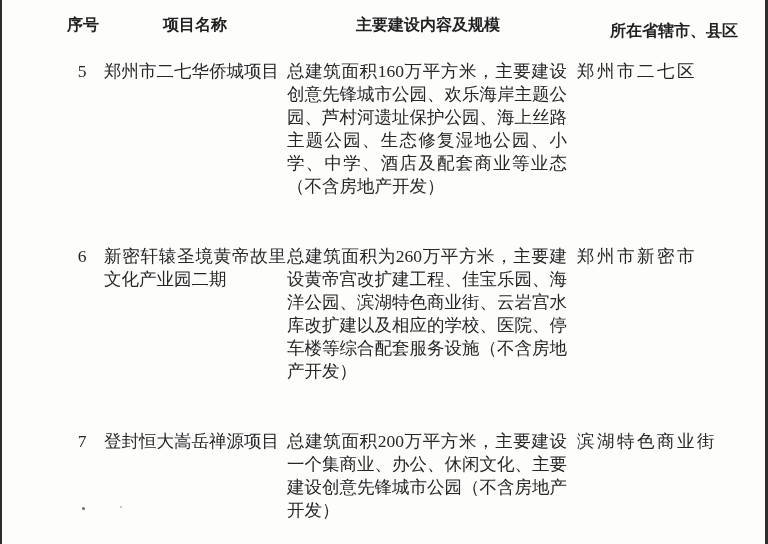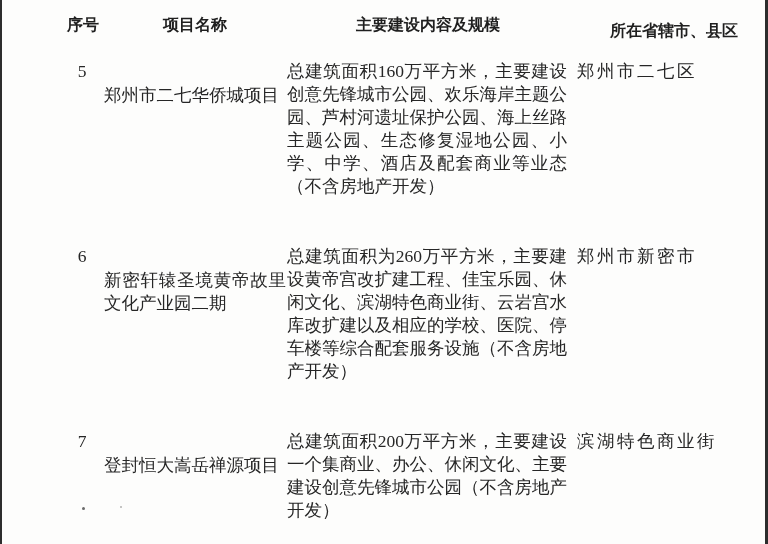--- a/index.html
+++ b/index.html
@@ -37,21 +37,21 @@
   .row-2 { top: 430px; }
 
   .cell {
     position: absolute;
     top: 0;
     font-size: 17.5px;
     line-height: 23px;
     color: #262626;
   }
   .c-no      { left: 64px;  width: 36px;  text-align: center; }
-  .c-name    { left: 104px; width: 182px; text-align: justify; text-justify: inter-character; text-align-last: left; margin-top: 24px; }
+  .c-name    { left: 104px; width: 182px; text-align: justify; text-justify: inter-character; text-align-last: left; }
   .c-content { left: 287px; width: 280px; text-align: justify; text-justify: inter-character; text-align-last: left; }
   .c-region  { left: 577px; width: 176px; letter-spacing: 2.5px; }
 
   
   .speck { position: absolute; background: #6a6a6a; border-radius: 50%; }
   .speck-1 { left: 82px;  top: 507px; width: 3px; height: 3px; }
   .speck-2 { left: 646px; top: 251px; width: 2px; height: 2px; opacity: .7; }
   .speck-3 { left: 120px; top: 506px; width: 2px; height: 2px; opacity: .5; }
 </style>
 </head>
@@ -68,21 +68,21 @@
 <div class="row row-0">
   <div class="cell c-no">5</div>
   <div class="cell c-name">郑州市二七华侨城项目</div>
   <div class="cell c-content">总建筑面积160万平方米，主要建设创意先锋城市公园、欢乐海岸主题公园、芦村河遗址保护公园、海上丝路主题公园、生态修复湿地公园、小学、中学、酒店及配套商业等业态（不含房地产开发）</div>
   <div class="cell c-region">郑州市二七区</div>
 </div>
 
 <div class="row row-1">
   <div class="cell c-no">6</div>
   <div class="cell c-name">新密轩辕圣境黄帝故里文化产业园二期</div>
-  <div class="cell c-content">总建筑面积为260万平方米，主要建设黄帝宫改扩建工程、佳宝乐园、休闲文化、滨湖特色商业街、云岩宫水库改扩建以及相应的学校、医院、停车楼等综合配套服务设施（不含房地产开发）</div>
+  <div class="cell c-content">总建筑面积为260万平方米，主要建设黄帝宫改扩建工程、佳宝乐园、海洋公园、滨湖特色商业街、云岩宫水库改扩建以及相应的学校、医院、停车楼等综合配套服务设施（不含房地产开发）</div>
   <div class="cell c-region">郑州市新密市</div>
 </div>
 
 <div class="row row-2">
   <div class="cell c-no">7</div>
   <div class="cell c-name">登封恒大嵩岳禅源项目</div>
   <div class="cell c-content">总建筑面积200万平方米，主要建设一个集商业、办公、休闲文化、主要建设创意先锋城市公园（不含房地产开发）</div>
   <div class="cell c-region">滨湖特色商业街</div>
 </div>
 

